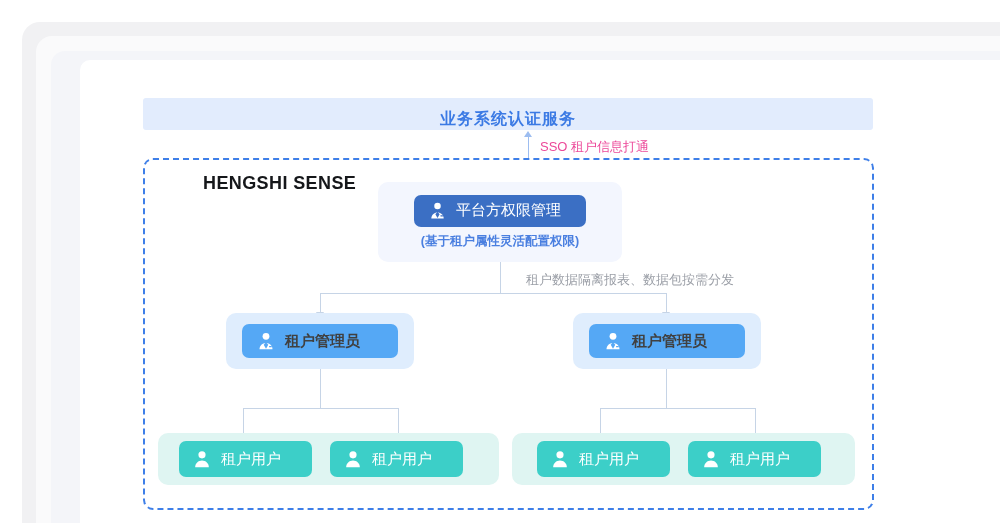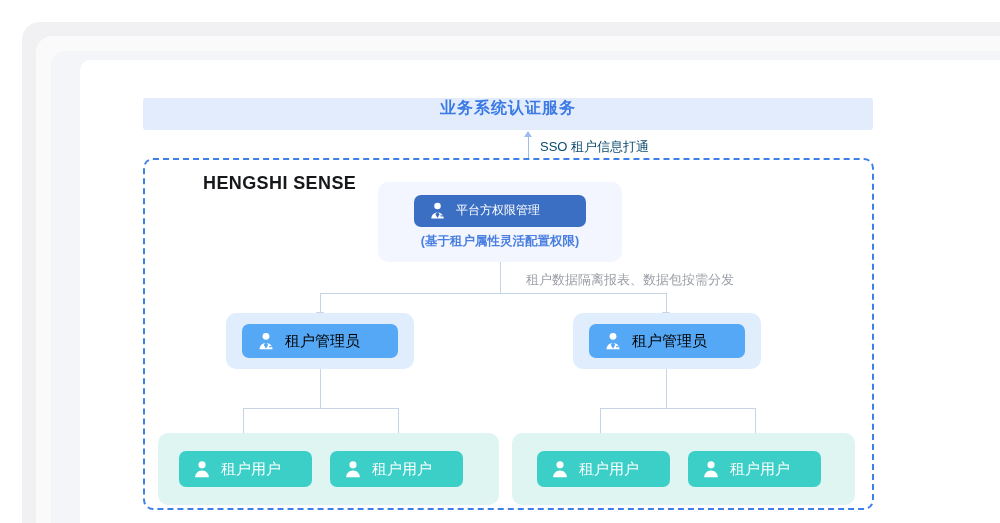--- a/index.html
+++ b/index.html
@@ -57,21 +57,21 @@
   
   .auth-bar {
     position: absolute;
     left: 143px;
     top: 98px;
     width: 730px;
     height: 32px;
     background: #e2ecfd;
     border-radius: 3px;
     display: flex;
-    align-items: flex-start;
+    align-items: flex-end;
     justify-content: center;
   }
   .auth-bar span {
     font-size: 16px;
     font-weight: bold;
     color: #3b7ae4;
     letter-spacing: 1px;
   }
 
   
@@ -91,21 +91,21 @@
     height: 0;
     border-left: 4px solid transparent;
     border-right: 4px solid transparent;
     border-bottom: 6px solid #9dbdf0;
   }
   .sso-label {
     position: absolute;
     left: 540px;
     top: 138px;
     font-size: 13px;
-    color: #0c4a6e;
+    color: #ec4899;
     white-space: nowrap;
   }
 
   
   .hengshi-frame {
     position: absolute;
     left: 143px;
     top: 158px;
     width: 731px;
     height: 352px;
@@ -146,21 +146,21 @@
     box-sizing: border-box;
   }
   .pill-platform {
     width: 172px;
     height: 32px;
     background: #3b6fc4;
     padding-left: 14px;
     gap: 9px;
   }
   .pill-platform .pill-text {
-    font-size: 12px;
+    font-size: 15px;
     color: #ffffff;
     font-weight: 500;
   }
   .platform-sub {
     font-size: 12.5px;
     color: #4a7fe0;
     font-weight: bold;
     white-space: nowrap;
   }
 
@@ -231,22 +231,22 @@
   .admin-right { left: 573px; }
   .pill-admin {
     width: 156px;
     height: 34px;
     background: #55a8f5;
     padding-left: 14px;
     gap: 9px;
   }
   .pill-admin .pill-text {
     font-size: 15px;
-    color: #000000;
-    font-weight: 400;
+    color: #404040;
+    font-weight: 700;
   }
 
   
   .c-stem-2a {
     position: absolute;
     left: 320px;
     top: 369px;
     width: 1px;
     height: 39px;
     background: #c6d4e6;
@@ -282,21 +282,21 @@
     top: 386px;
     font-size: 13px;
     color: #9a9ea6;
     white-space: nowrap;
   }
 
   
   .user-box {
     position: absolute;
     top: 433px;
-    height: 72px;
+    height: 52px;
     background: #dff5f2;
     border-radius: 10px;
     display: flex;
     align-items: center;
     gap: 18px;
     box-sizing: border-box;
   }
   .user-left  { left: 158px; width: 341px; padding-left: 21px; }
   .user-right { left: 512px; width: 343px; padding-left: 25px; }
   .pill-user {

